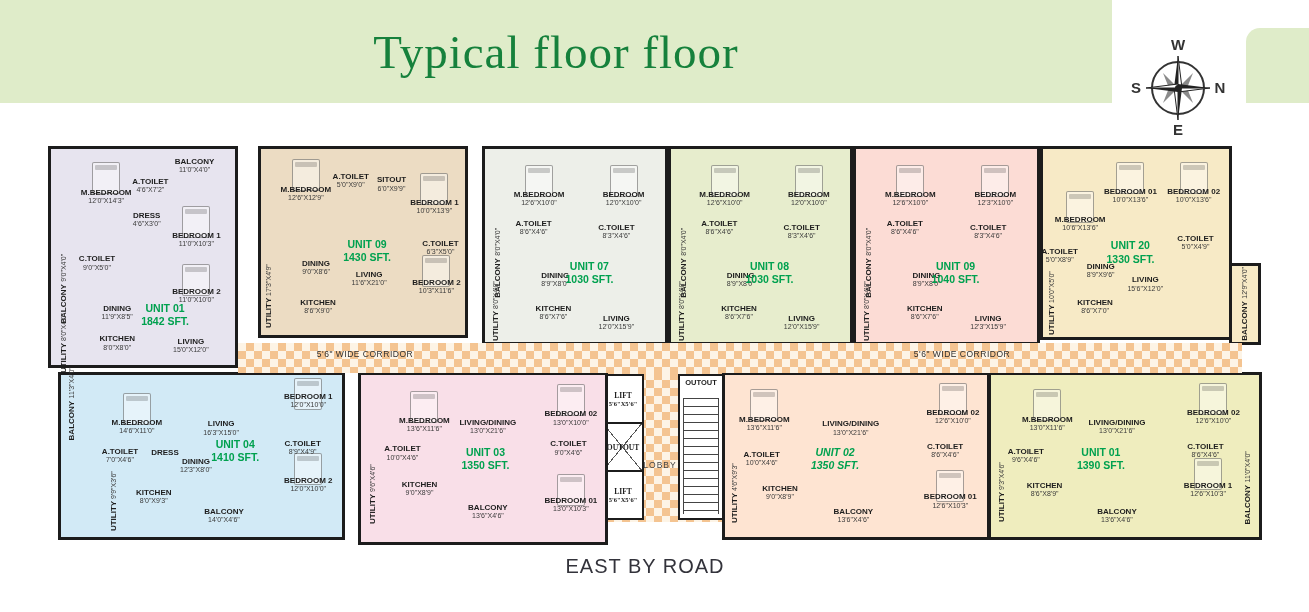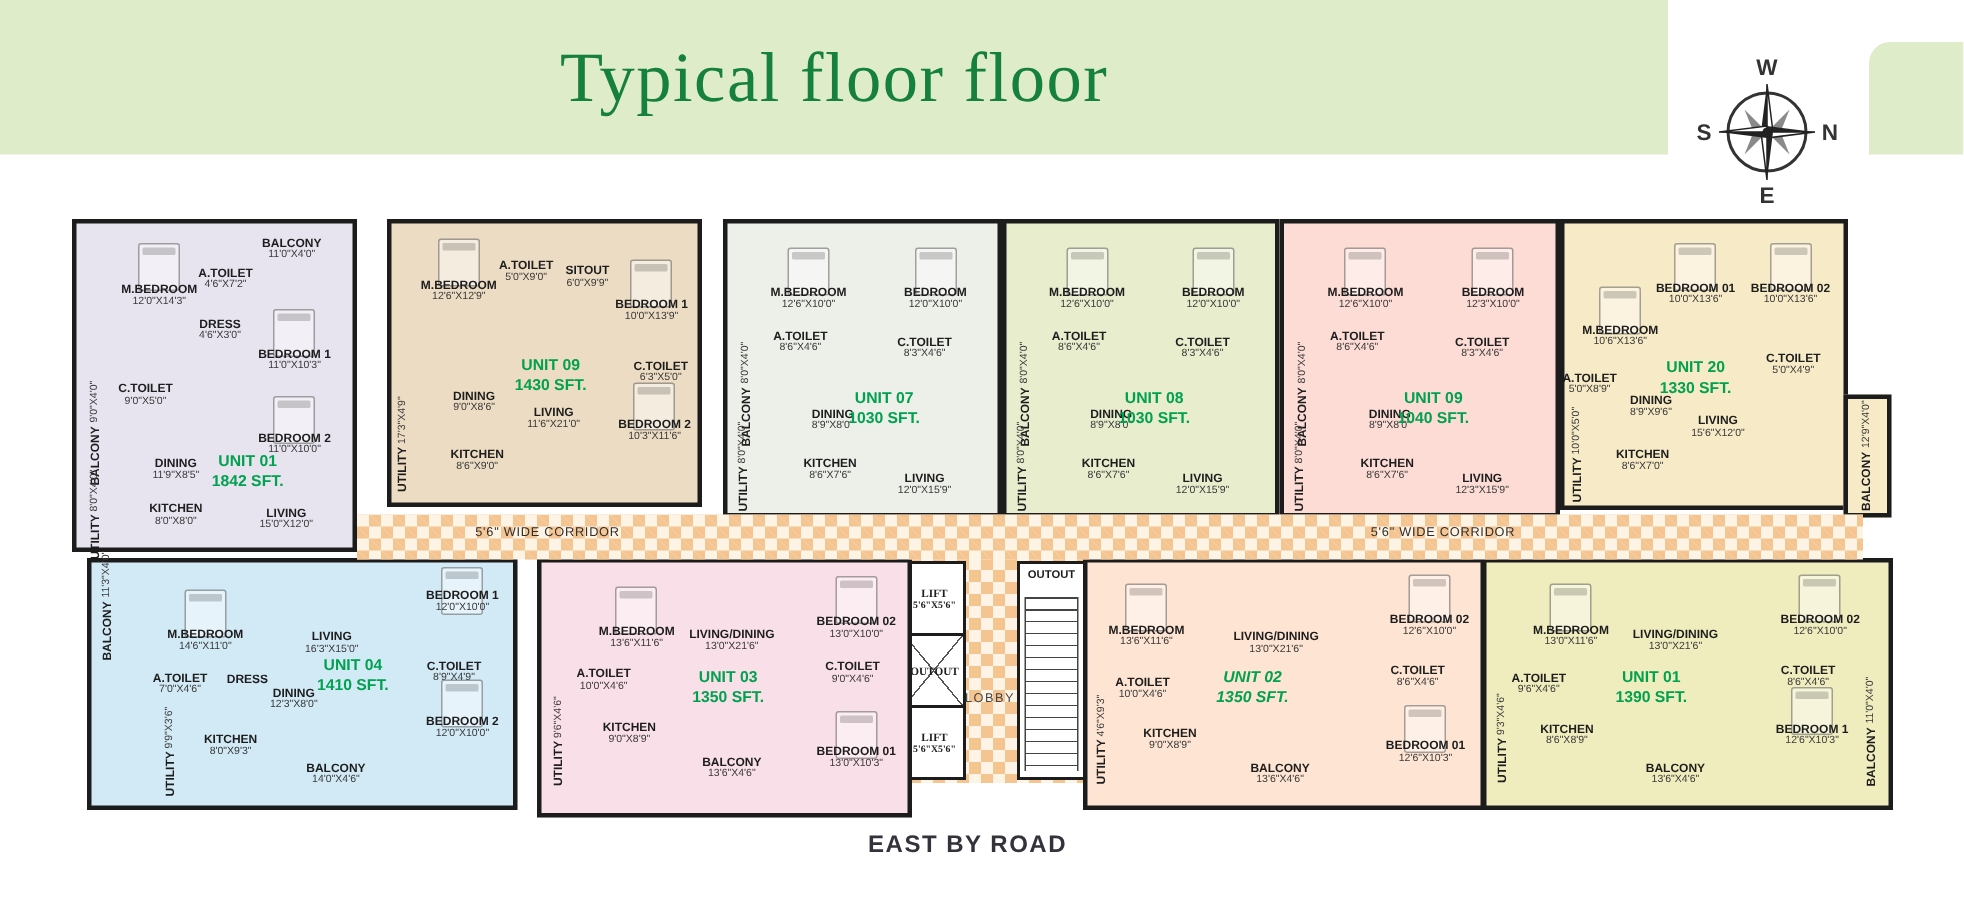--- a/index.html
+++ b/index.html
@@ -71,21 +71,21 @@
   .stairs{position:absolute;left:80px;top:2px;width:46px;height:146px;background:#fff;border:2px solid #1c1c1c;box-sizing:border-box;}
   .stairs .sduct{position:absolute;left:0;right:0;top:2px;text-align:center;font-size:7.5px;font-weight:bold;color:#1d1d1d;}
   .treads{
     position:absolute;left:3px;right:3px;top:22px;bottom:4px;
     background:repeating-linear-gradient(to bottom,#444 0 1px,transparent 1px 8px);
     border-left:1px solid #444;border-right:1px solid #444;
   }
   .lobby-label{position:absolute;left:62px;top:88px;transform:translateX(-50%);font-size:8.5px;color:#444;letter-spacing:1px;}
   .road-label{
     position:absolute;left:645px;top:555px;transform:translateX(-50%);
-    font-size:16px;font-weight:bold;color:#33333b;letter-spacing:1px;
+    font-size:20px;font-weight:normal;color:#33333b;letter-spacing:1px;
   }
 </style>
 </head>
 <body>
 
 <div class="hdr-band"></div>
 <div class="hdr-band2"></div>
 <div class="page-title">Typical floor floor</div>
 
 <svg class="compass" viewBox="0 0 100 100">

